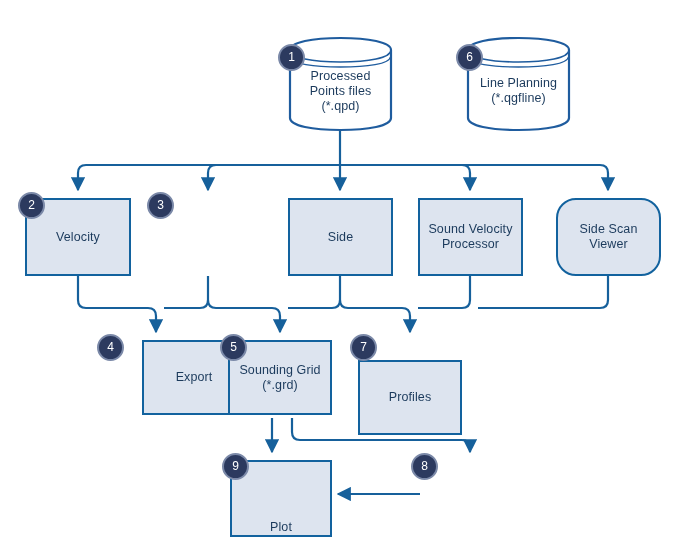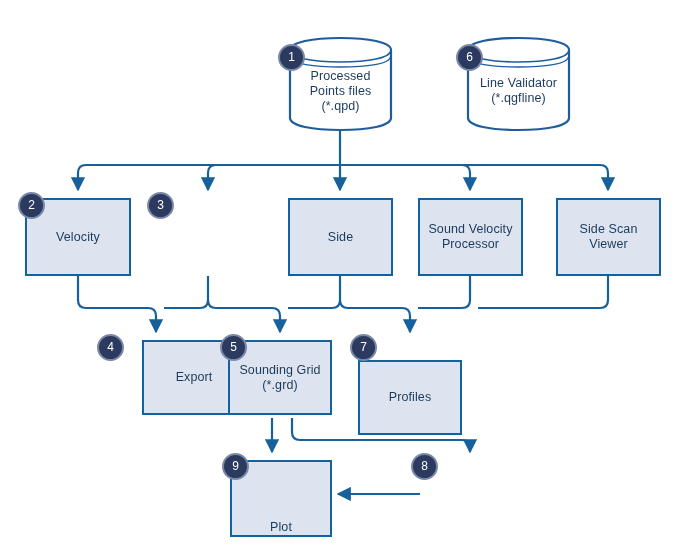--- a/index.html
+++ b/index.html
@@ -137,21 +137,21 @@
   <div class="badge" style="left:278px; top:44px;">1</div>
 
   <div class="node store" style="left:466px; top:36px; width:105px; height:96px;">
     <svg class="store-svg" viewBox="0 0 105 96" preserveAspectRatio="none">
       <path d="M 2 14 C 2 6 25 2 52.5 2 C 80 2 103 6 103 14 L 103 82
                C 103 90 80 94 52.5 94 C 25 94 2 90 2 82 Z" fill="#ffffff" stroke="#1f5c9e" stroke-width="2.2"></path>
       <path d="M 2 14 C 2 22 25 26 52.5 26 C 80 26 103 22 103 14" fill="none" stroke="#1f5c9e" stroke-width="1.6"></path>
       <path d="M 2.6 21 C 3.5 28 26 31 52.5 31 C 79 31 101.5 28 102.4 21" fill="none" stroke="#1f5c9e" stroke-width="1.3"></path>
     </svg>
     <div class="store-label">
-      <div>Line Validator</div>
+      <div>Line Planning</div>
       <div>(*.qgfline)</div>
     </div>
   </div>
   <div class="badge" style="left:456px; top:44px;">6</div>
 
   <div class="node process" style="left:25px; top:198px; width:106px; height:78px;">
     <div>
       <div>Velocity</div>
     </div>
   </div>
@@ -165,21 +165,21 @@
     </div>
   </div>
 
   <div class="node process" style="left:418px; top:198px; width:105px; height:78px;align-items:center;">
     <div>
       <div>Sound Velocity</div>
       <div>Processor</div>
     </div>
   </div>
 
-  <div class="node process" style="left:556px; top:198px; width:105px; height:78px;">
+  <div class="node process" style="left:556px; top:198px; width:105px; height:78px;border-radius:20px;">
     <div>
       <div>Side Scan</div>
       <div>Viewer</div>
     </div>
   </div>
 
   <div class="node process" style="left:105px; top:340px; width:104px; height:75px;margin-left:37px;">
     <div>
       <div>Export</div>
     </div>

